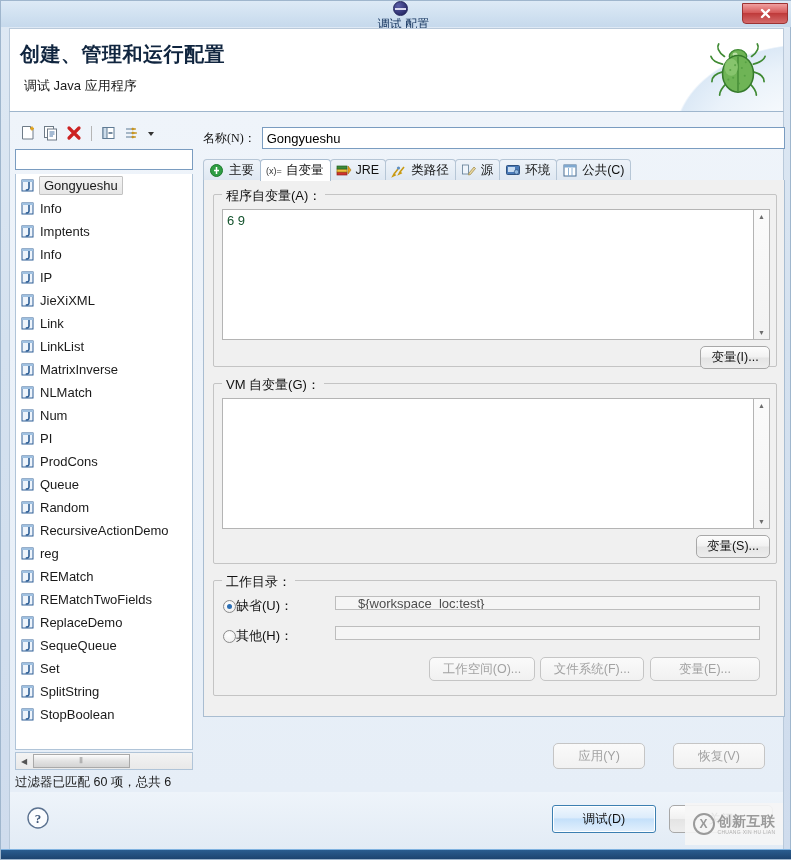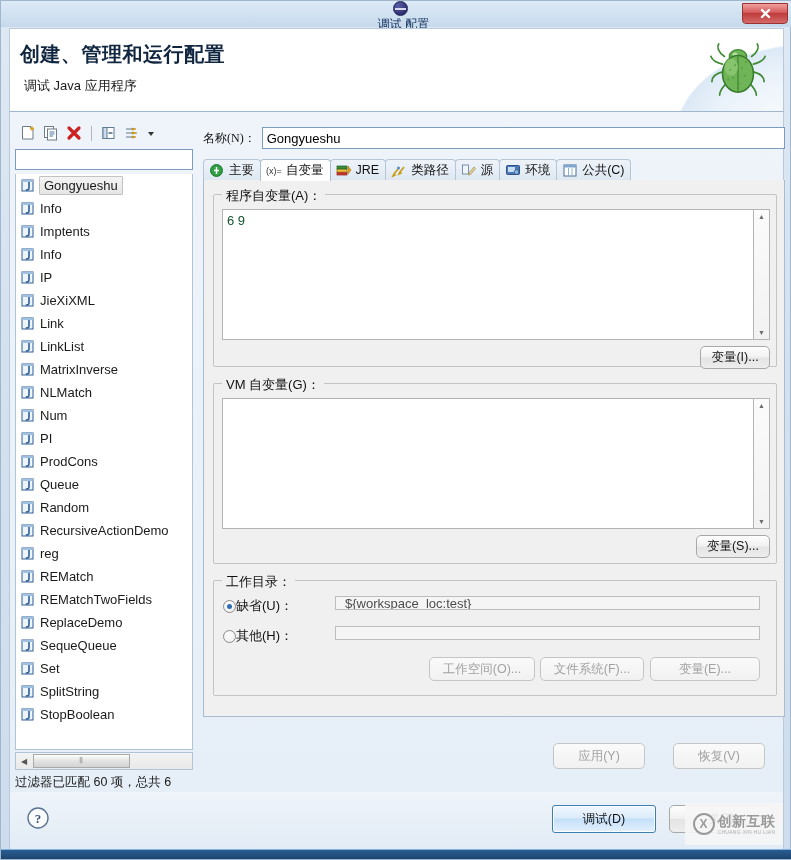--- a/index.html
+++ b/index.html
@@ -416,21 +416,21 @@
   }
   .wd-input {
     position: absolute;
     height: 14px;
     border: 1px solid #bdbdbd;
     background: #f5f5f5;
     box-sizing: border-box;
     font-family: inherit;
     font-size: 13px;
     color: #4d4d4d;
-    padding: 0 9px;
+    padding: 0 22px;
     outline: none;
   }
 
   
   .bottom-btns {
     position: absolute;
     left: 202px; top: 742px;
     width: 582px; height: 30px;
   }
   .footer {

